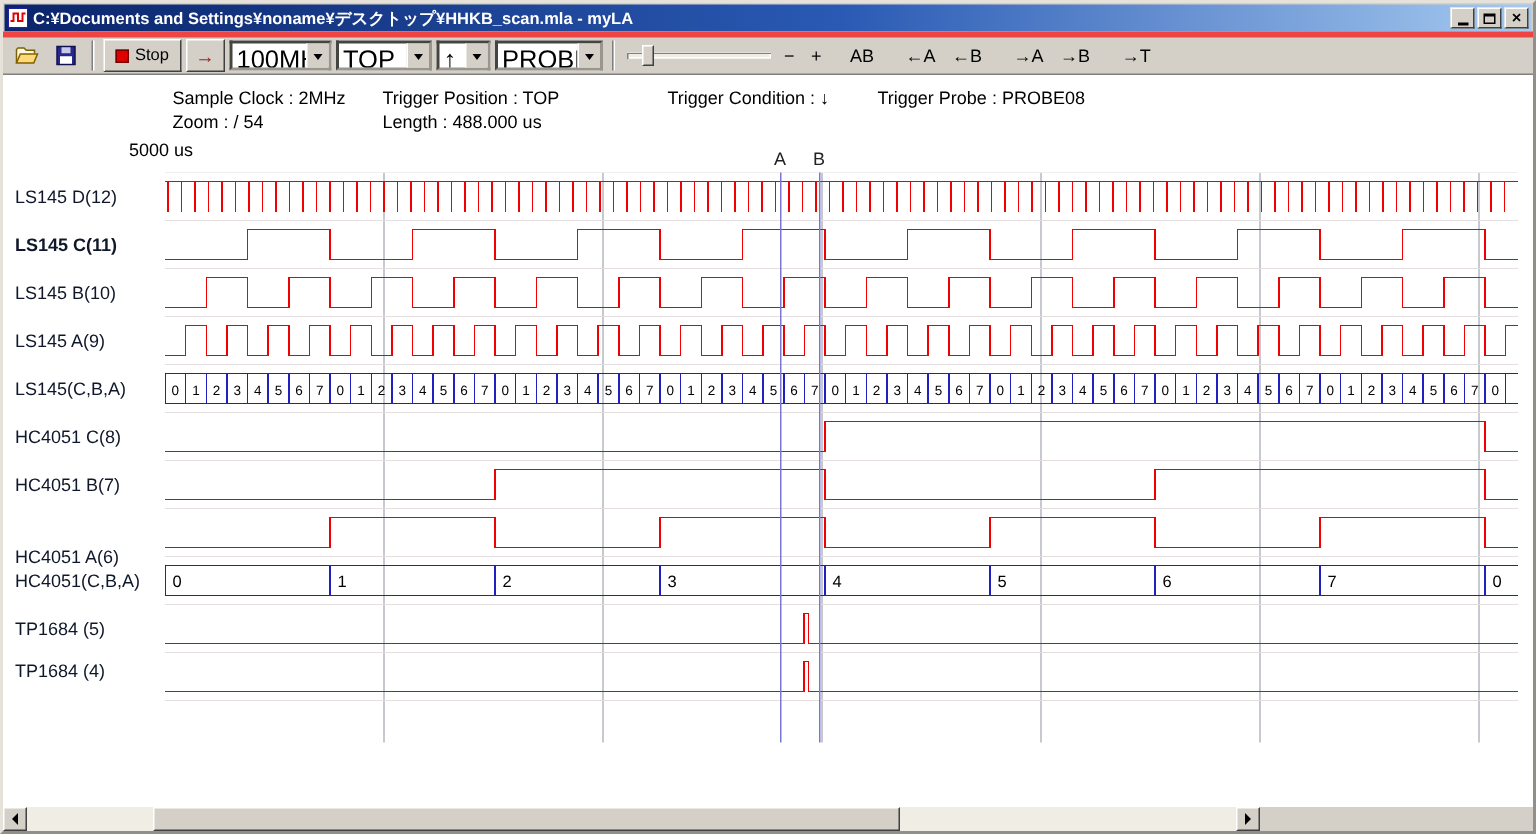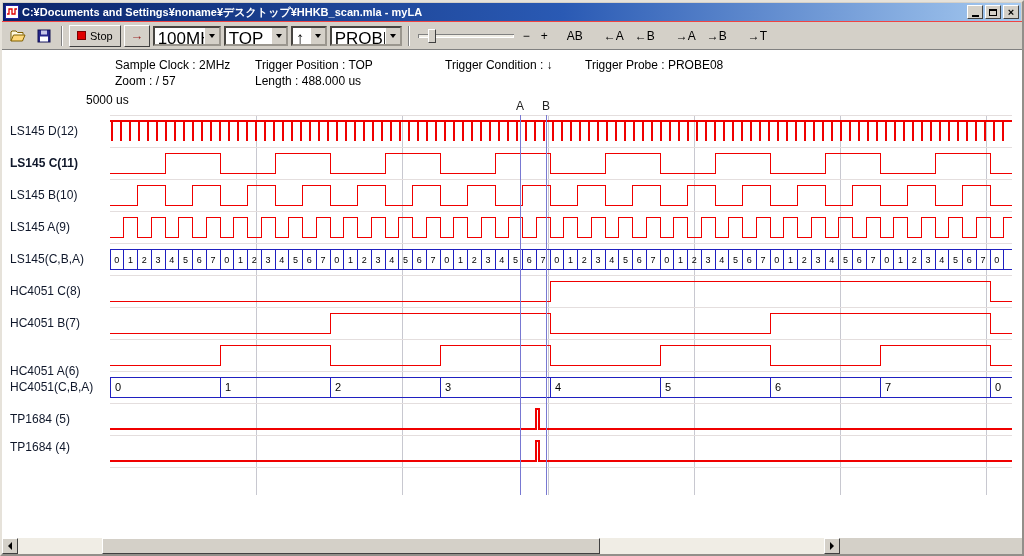--- a/index.html
+++ b/index.html
@@ -19,21 +19,21 @@
   .glyph-min { width:7px; height:2px; background:#000; margin-top:7px; }
   .glyph-max { width:8px; height:7px; border:1px solid #000; border-top-width:2px; }
   .glyph-close { font-size:11px; font-weight:bold; line-height:11px; }
 
   
   .menubar { height:19px; display:flex; align-items:center; padding-left:1px; font-size:11px; background:#d4d0c8; }
   .menu-item { padding:2px 8px; }
 
   
   .toolbar { height:29px; display:flex; align-items:center; gap:3px; padding:0 4px;
-             border-top:1px solid #ef4444; border-bottom:1px solid #808080; background:#d4d0c8; }
+             border-top:4px solid #ef4444; border-bottom:1px solid #808080; background:#d4d0c8; }
   .tool-iconbtn { width:23px; height:22px; background:transparent; border:none;
                   display:flex; align-items:center; justify-content:center; padding:0; }
   .sep { width:2px; height:20px; border-left:1px solid #808080; border-right:1px solid #fff; margin:0 3px; }
   .raised { background:#d4d0c8; border:1px solid; border-color:#fff #404040 #404040 #fff; }
   .stop-btn { height:22px; display:flex; align-items:center; gap:4px; padding:0 7px; font-size:11px; font-family:inherit; }
   .stop-square { width:9px; height:9px; background:#e00000; border:1px solid #7a0000; }
   .run-btn { width:26px; height:22px; display:flex; align-items:center; justify-content:center;
              font-size:13px; font-weight:bold; color:#992222; font-family:inherit; }
   .combo { height:20px; background:#fff; border:2px inset #9a968e; display:flex; align-items:stretch; font-size:17px; }
   .combo-text { flex:1; padding:1px 3px 0 3px; white-space:nowrap; overflow:hidden; }
@@ -163,21 +163,21 @@
     <button class="flatbtn ml10">→A</button>
     <button class="flatbtn">→B</button>
     <button class="flatbtn ml10">→T</button>
   </div>
 
   <div class="content">
     <span class="info" style="left:113px; top:8px">Sample Clock : 2MHz</span>
     <span class="info" style="left:253px; top:8px">Trigger Position : TOP</span>
     <span class="info" style="left:443px; top:8px">Trigger Condition : ↓</span>
     <span class="info" style="left:583px; top:8px">Trigger Probe : PROBE08</span>
-    <span class="info" style="left:113px; top:24px">Zoom : /  57</span>
+    <span class="info" style="left:113px; top:24px">Zoom : /  54</span>
     <span class="info" style="left:253px; top:24px">Length : 488.000 us</span>
     <span class="info" style="left:84px;  top:43px">5000 us</span>
 
     <span class="cursor-label" id="cursor-a-label" style="left: 512px;">A</span>
     <span class="cursor-label" id="cursor-b-label" style="left: 538px;">B</span>
 
     <div id="channel-labels">
         <div class="ch-label" style="top: 74px;">LS145 D(12)</div>
         <div class="ch-label" style="top: 106px; font-weight: bold;">LS145 C(11)</div>
         <div class="ch-label" style="top: 138px;">LS145 B(10)</div>

